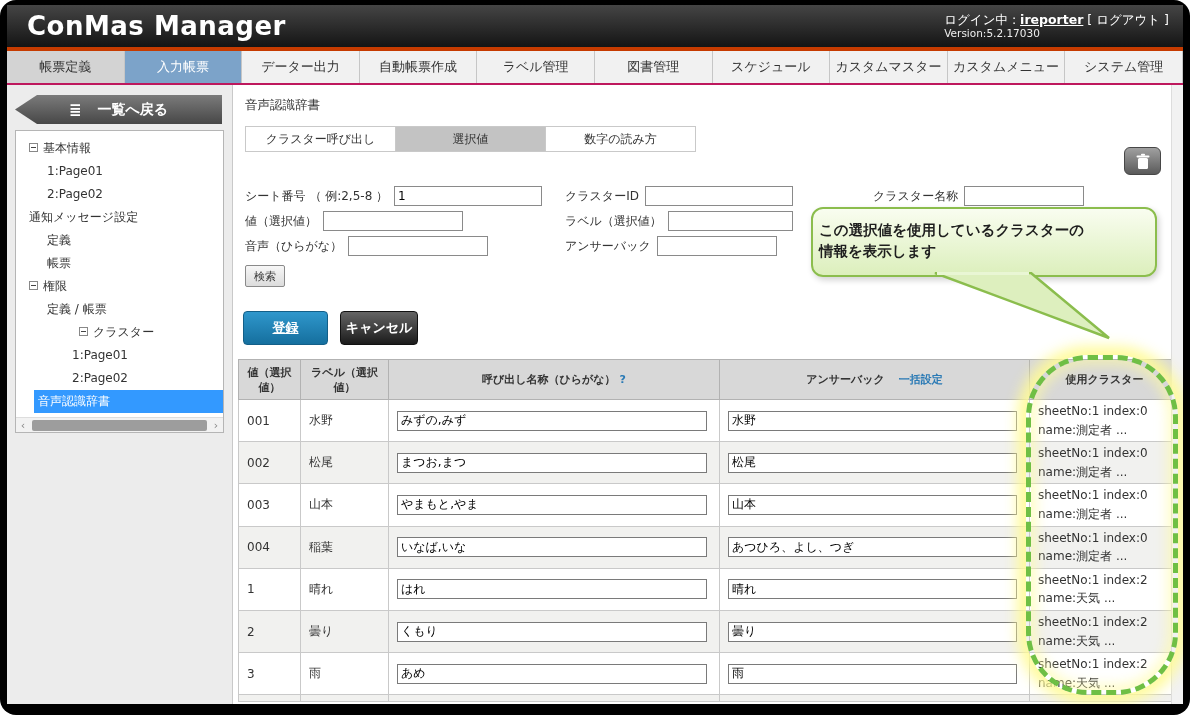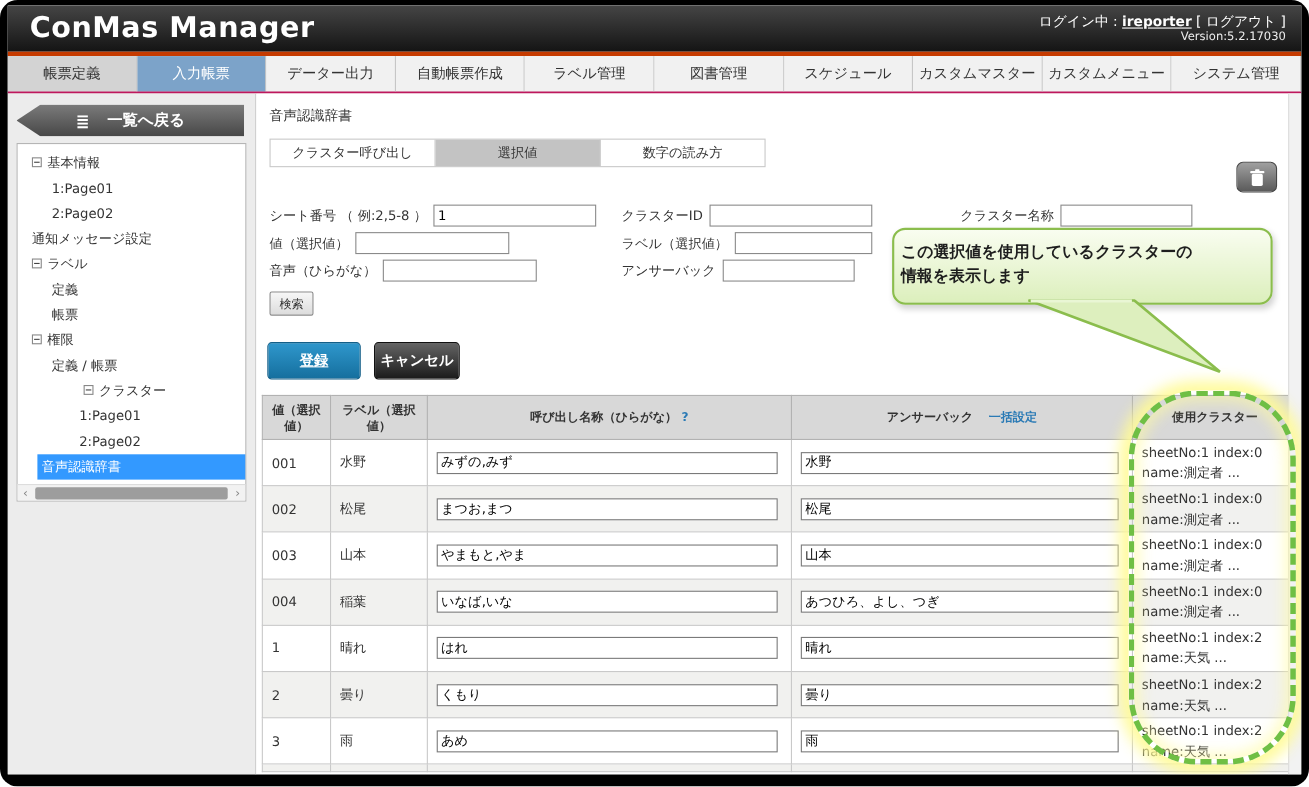--- a/index.html
+++ b/index.html
@@ -3,21 +3,21 @@
 <meta charset="utf-8">
 <style>
   * { margin:0; padding:0; box-sizing:border-box; }
   body { background:#fff; font-family:"DejaVu Sans","Liberation Sans",sans-serif; }
   .frame { position:relative; width:1190px; height:715px; background:#000; border-radius:16px; overflow:hidden; }
   .app { position:absolute; left:7px; top:5px; right:7px; bottom:11px; background:#fff; overflow:hidden; }
 
   
   .topbar { height:42px; background:linear-gradient(#454545,#141414); display:flex; justify-content:space-between; align-items:center; padding:0 14px 0 20px; }
   .logo { color:#fff; font-size:26px; font-weight:bold; letter-spacing:0.5px; }
-  .login-block { text-align:right; color:#fff; line-height:1.25; }
+  .login-block { color:#fff; line-height:1.25; }
   .login-line { font-size:12.5px; }
   .login-user { font-weight:bold; text-decoration:underline; cursor:pointer; }
   .version-line { font-size:10.5px; color:#eee; }
   .orange-rule { height:4px; background:#c63b00; }
 
   
   .navbar { height:34px; display:flex; background:#ececec; border-bottom:2px solid #be185d; }
   .nav-tab { flex:1; display:flex; align-items:center; justify-content:center; font-size:13px; color:#333; background:#f1f1f1; border-right:1px solid #c6c6c6; cursor:pointer; white-space:nowrap; }
   .nav-tab.first { background:#d3d3d3; }
   .nav-tab.active { background:#7ca3c9; color:#fff; }
@@ -26,21 +26,21 @@
   .body { display:flex; height:calc(100% - 80px); }
   .sidebar { width:226px; background:#ececec; border-right:1px solid #c9c9c9; position:relative; }
   .main { flex:1; position:relative; background:#fff; overflow:hidden; }
   .vscroll-strip { position:absolute; right:0; top:0; bottom:0; width:12px; background:#f2f2f2; border-left:1px solid #ddd; }
 
   
   .back-btn { position:relative; margin:10px 10px 6px 8px; height:29px; background:linear-gradient(#7b7b7b,#474747); color:#fff; display:flex; align-items:center; justify-content:center; font-size:14px; font-weight:bold; clip-path:polygon(0 50%, 22px 0, 100% 0, 100% 100%, 22px 100%); cursor:pointer; }
   .list-icon { font-size:15px; margin-right:16px; color:#fff; }
   .tree-panel { margin:2px 8px 0 8px; background:#fff; border:1px solid #b5b5b5; padding-top:6px; }
   .tree-item { height:23px; line-height:23px; font-size:12px; color:#333; white-space:nowrap; overflow:hidden; cursor:pointer; }
-  .lv0 { padding-left:13px; } .lv1 { padding-left:31px; } .lv1b { padding-left:60px; } .lv2 { padding-left:56px; }
+  .lv0 { padding-left:13px; } .lv1 { padding-left:31px; } .lv1b { padding-left:44px;margin-left:19px; } .lv2 { padding-left:56px; }
   .expander { display:inline-block; width:9px; height:9px; border:1px solid #888; background:#fff; position:relative; margin-right:5px; }
   .expander::after { content:""; position:absolute; left:1px; right:1px; top:3px; height:1px; background:#444; }
   .tree-item.selected { background:#3399ff; color:#fff; margin-left:18px; padding-left:4px; }
   .hscroll { margin-top:4px; height:15px; background:#f2f2f2; border-top:1px solid #ddd; display:flex; align-items:center; }
   .hs-arrow { width:14px; text-align:center; color:#888; font-size:11px; line-height:15px; cursor:pointer; }
   .hs-thumb { flex:1; height:11px; margin:0 2px; background:#9d9d9d; border-radius:2px; cursor:pointer; }
 
   
   .page-title { margin:12px 0 0 12px; font-size:12.5px; color:#333; }
   .subtabs { display:flex; margin:12px 0 0 12px; width:451px; height:26px; border:1px solid #c9c9c9; background:#fff; }
@@ -113,21 +113,20 @@
       <div class="sidebar">
         <div class="back-btn">
           <span class="list-icon">≣</span>
           <span>一覧へ戻る</span>
         </div>
         <div class="tree-panel">
           <div class="tree-item lv0"><span class="expander"></span><span>基本情報</span></div>
           <div class="tree-item lv1"><span>1:Page01</span></div>
           <div class="tree-item lv1"><span>2:Page02</span></div>
           <div class="tree-item lv0"><span>通知メッセージ設定</span></div>
-          <div class="tree-item lv0"><span class="expander"></span><span>ラベル</span></div>
           <div class="tree-item lv1"><span>定義</span></div>
           <div class="tree-item lv1"><span>帳票</span></div>
           <div class="tree-item lv0"><span class="expander"></span><span>権限</span></div>
           <div class="tree-item lv1"><span>定義 / 帳票</span></div>
           <div class="tree-item lv1b"><span class="expander"></span><span>クラスター</span></div>
           <div class="tree-item lv2"><span>1:Page01</span></div>
           <div class="tree-item lv2"><span>2:Page02</span></div>
           <div class="tree-item selected"><span>音声認識辞書</span></div>
           <div class="hscroll">
             <div class="hs-arrow">‹</div>

